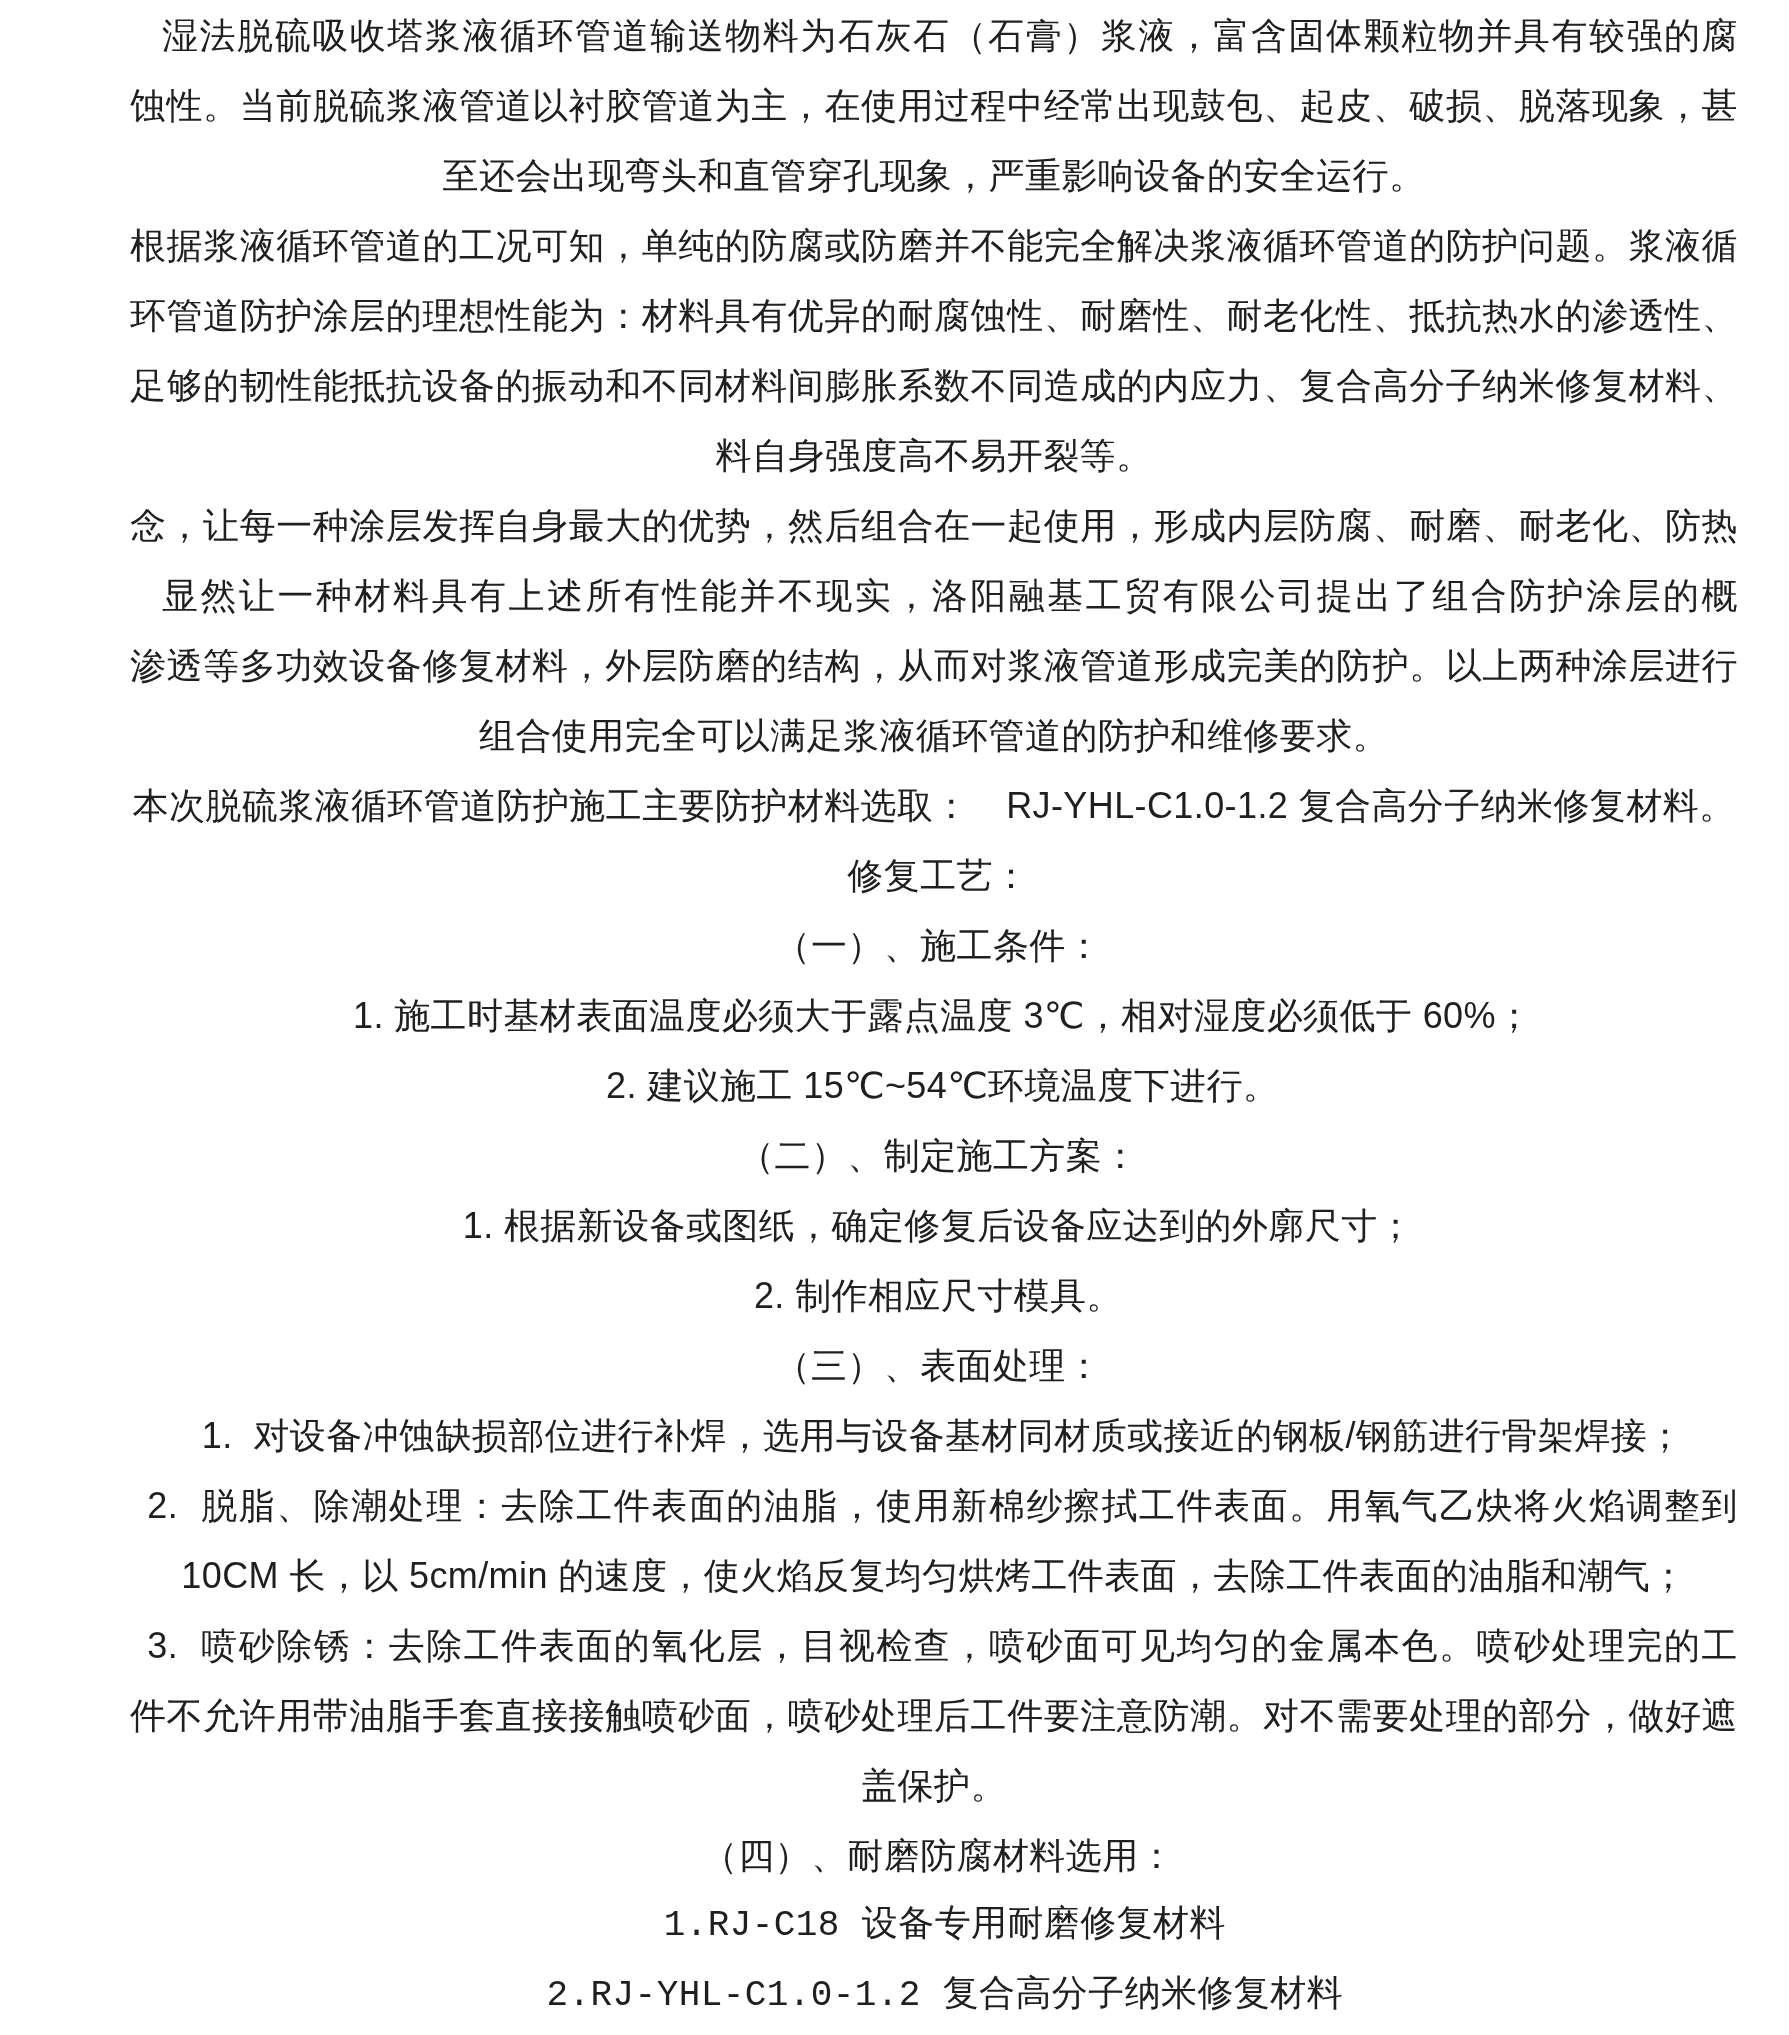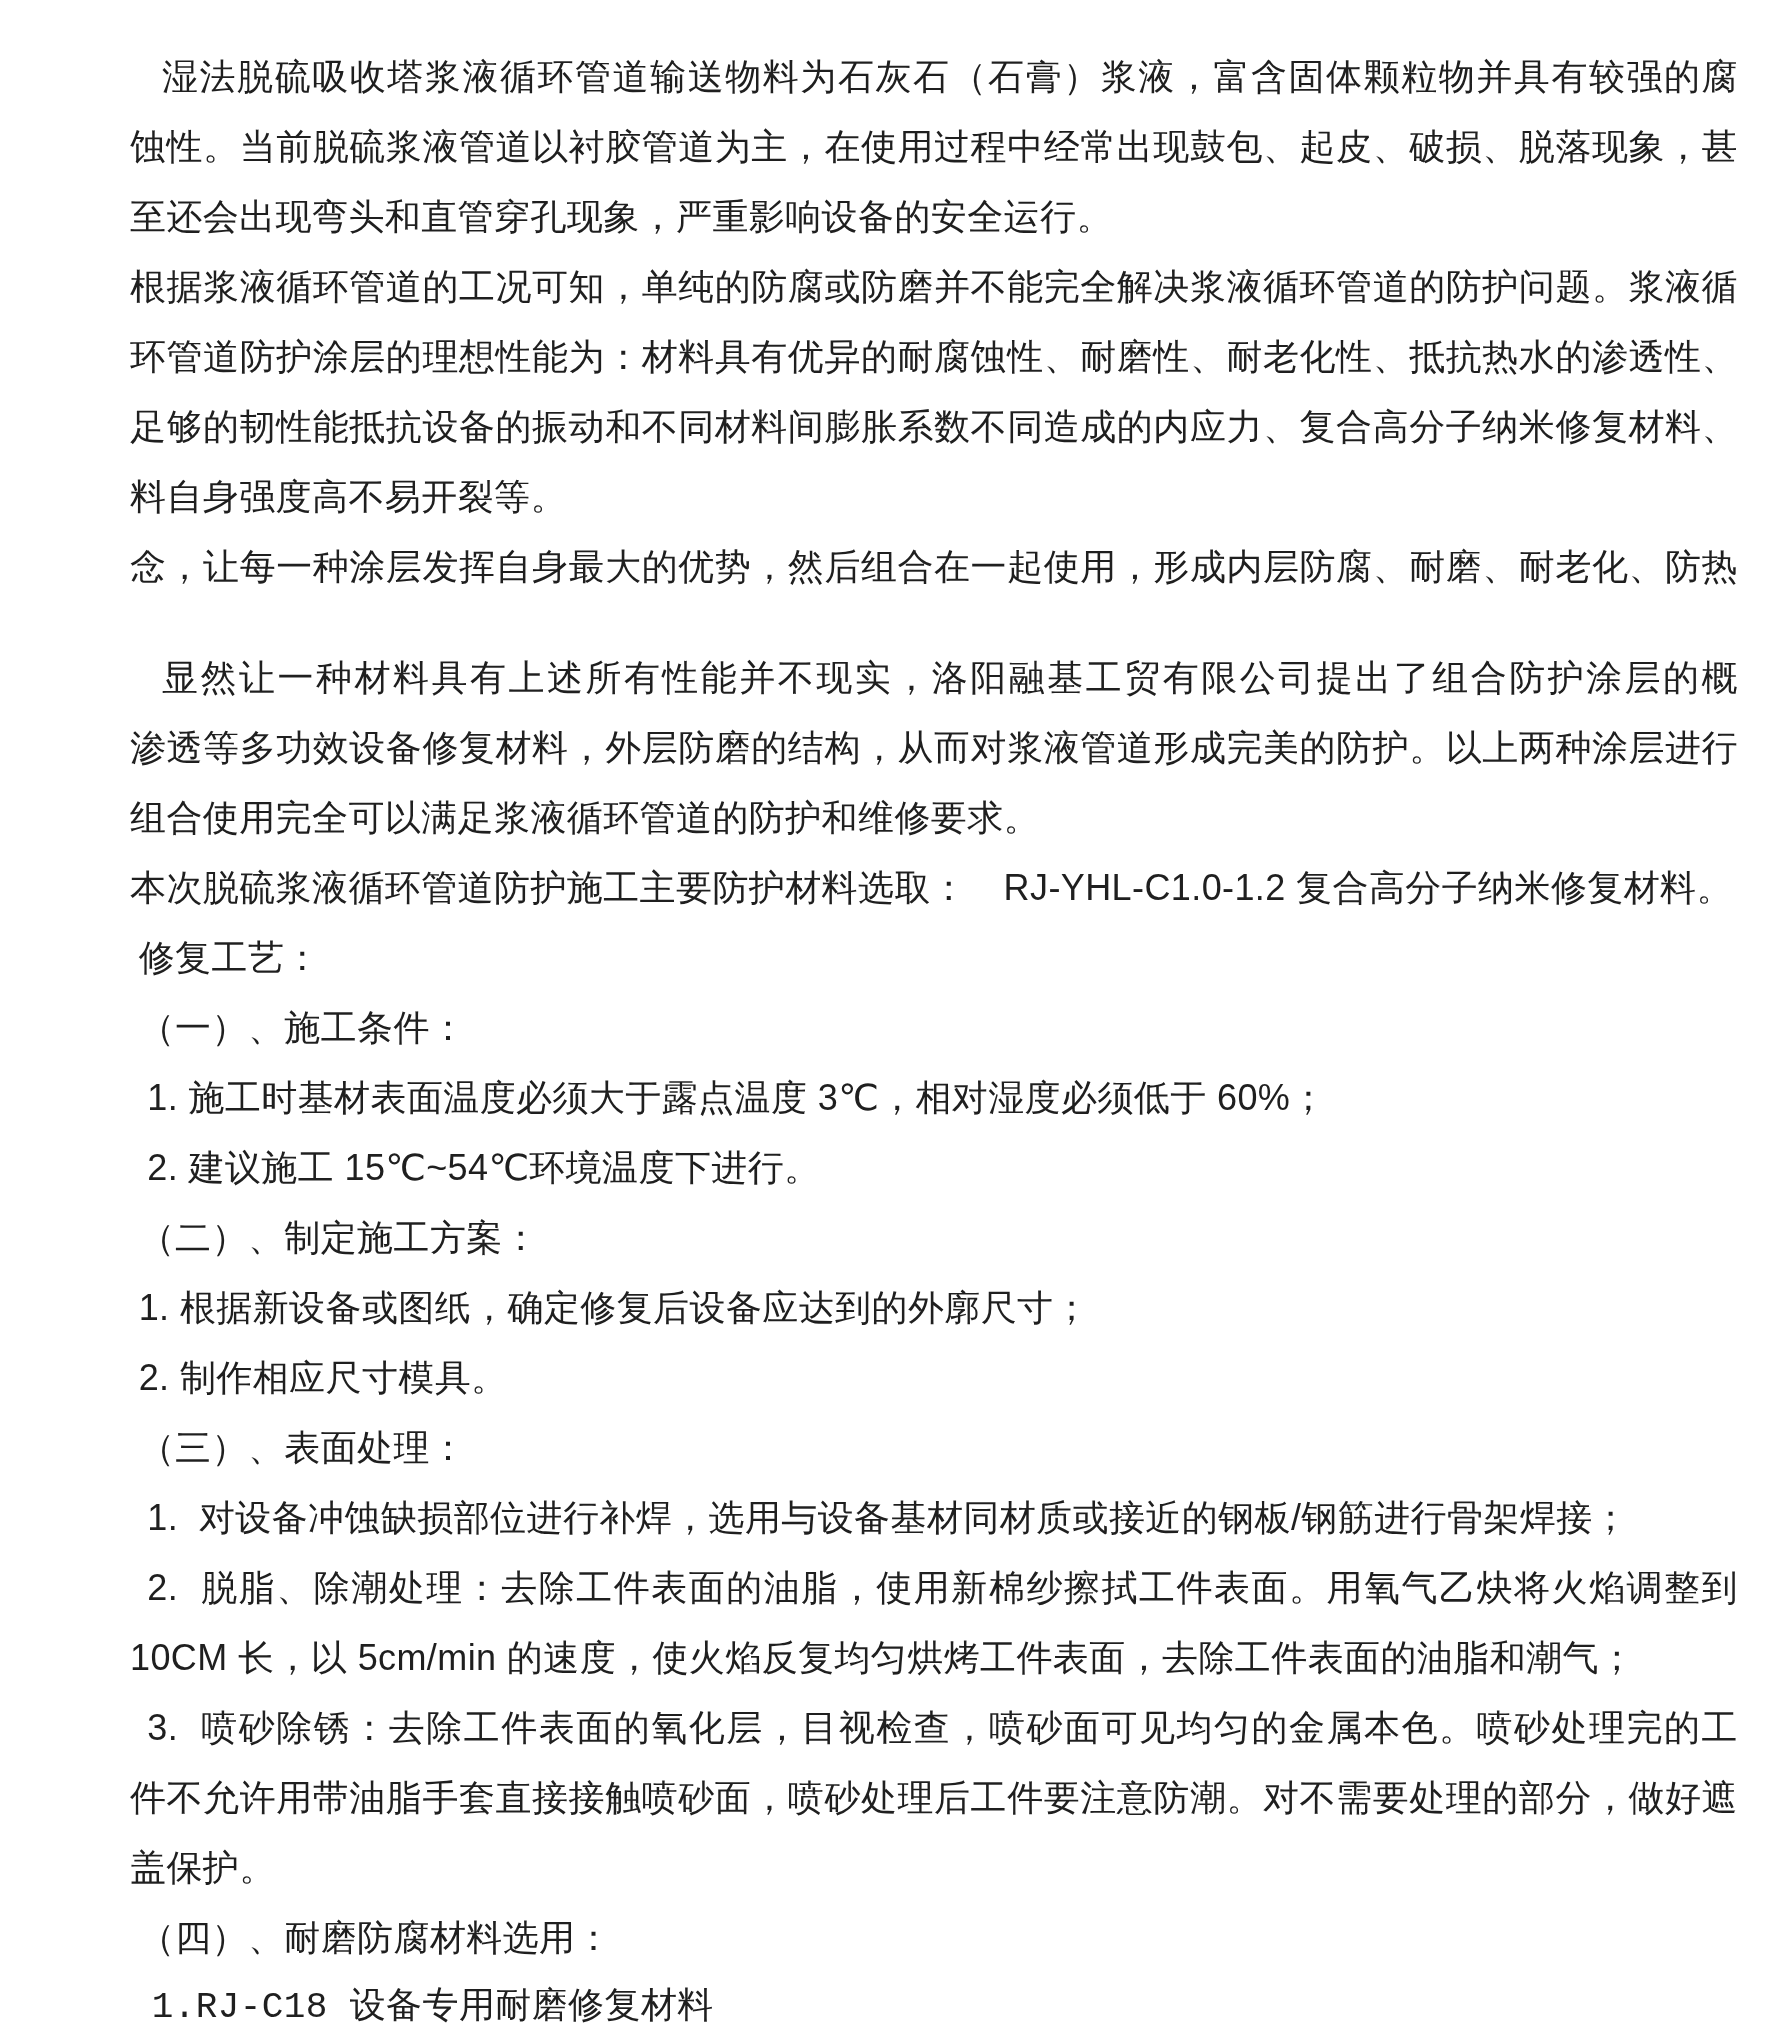--- a/index.html
+++ b/index.html
@@ -21,31 +21,32 @@
     padding: 1.4px 51px 0 130px;
     background: #ffffff;
   }
   .ln {
     font-size: 36px;
     line-height: 70px;
     height: 70px;
     letter-spacing: 0.4px;
     white-space: pre-wrap;
     overflow: hidden;
+    text-align: center;
   }
   
   .j {
     text-align: justify;
     text-align-last: justify;
     text-justify: inter-ideograph;
   }
   
   .i1 { padding-left: 8.7px; }
   .i2 { padding-left: 17.3px; }
-  .i3 { padding-left: 32px; margin-top: 41px; }
+  .i3 { padding-left: 32px; }
   .i4 { padding-left: 21.7px; font-family: Liberation Mono, monospace; }
 </style>
 </head>
 <body>
 
 <div class="page">
   <div class="ln i3 j">湿法脱硫吸收塔浆液循环管道输送物料为石灰石（石膏）浆液，富含固体颗粒物并具有较强的腐</div>
   <div class="ln j">蚀性。当前脱硫浆液管道以衬胶管道为主，在使用过程中经常出现鼓包、起皮、破损、脱落现象，甚</div>
   <div class="ln">至还会出现弯头和直管穿孔现象，严重影响设备的安全运行。</div>
   <div class="ln j">根据浆液循环管道的工况可知，单纯的防腐或防磨并不能完全解决浆液循环管道的防护问题。浆液循</div>

